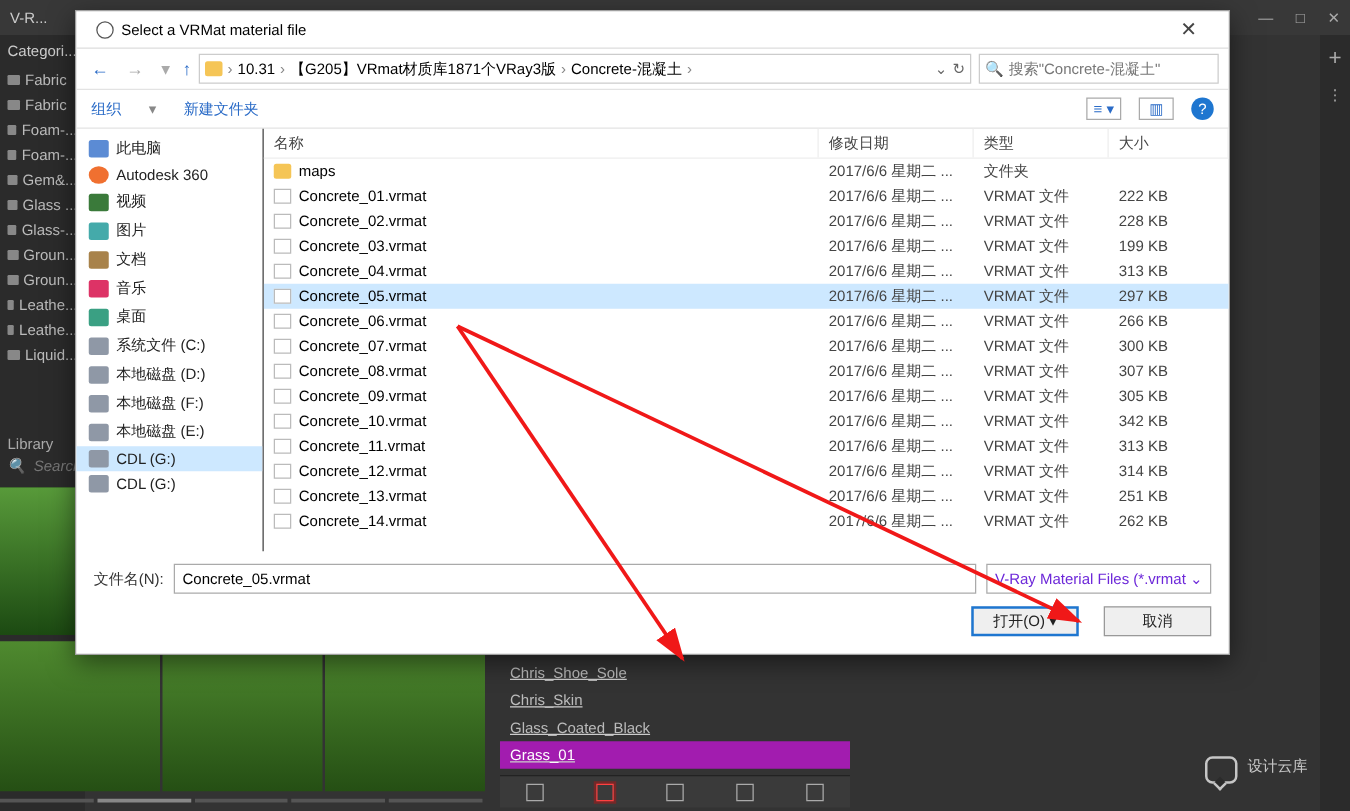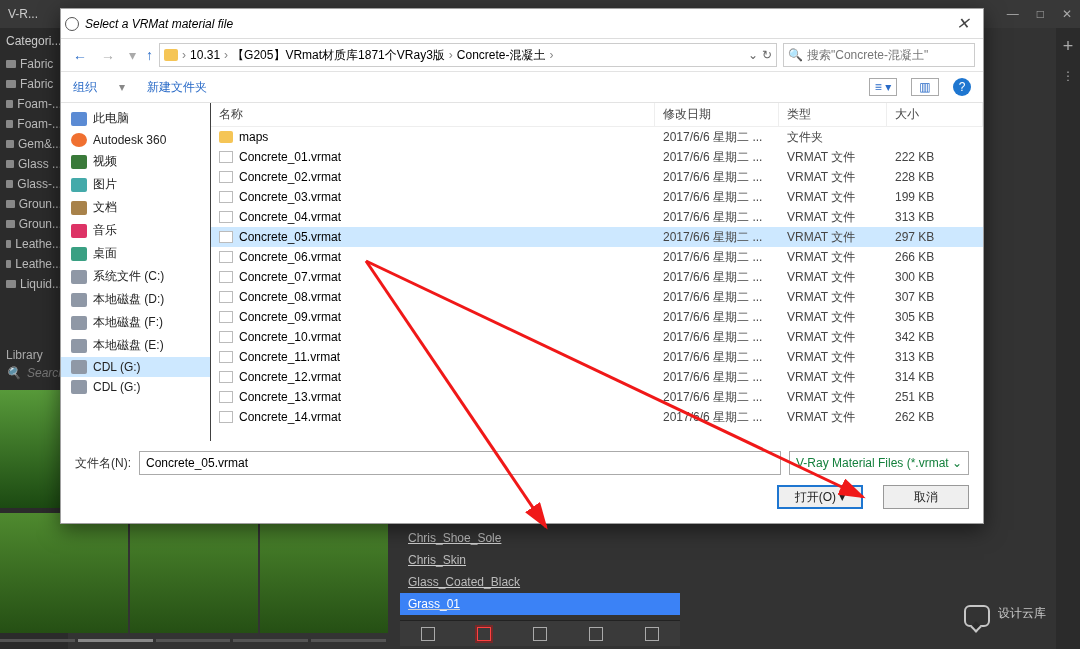--- a/index.html
+++ b/index.html
@@ -16,32 +16,32 @@
 .thumb-row{position:absolute;left:0;top:390px;display:flex;gap:2px;}
 .thumb{width:128px;height:118px;background:#265a16;background-image:linear-gradient(#589a3a,#1c4a12);}
 .thumb.sky{background-image:linear-gradient(#8aa9d8 0%,#8aa9d8 30%,#3a7a2d 30%,#265016 100%);} 
 .thumb-row2{position:absolute;left:0;top:513px;display:flex;gap:2px;}
 .thumb2{width:128px;height:120px;background-image:linear-gradient(#4f8a2f,#254f14);}
 .scrub{position:absolute;left:0;top:636px;width:386px;height:8px;display:flex;gap:3px;align-items:center;}
 .scrub .bar{flex:1;height:3px;background:#555;}
 .scrub .bar.a{background:#888;}
 .mid-list{position:absolute;left:400px;top:505px;width:280px;color:#ccc;text-decoration:underline;}
 .mid-list .mi{padding:4px 8px;color:#bbb;}
-.mid-list .mi.sel{background:#3b82f6;color:#fff;}
+.mid-list .mi.sel{background:#a21caf;color:#fff;}
 .mid-tools{position:absolute;left:400px;top:620px;width:280px;height:26px;background:#3a3a3a;display:flex;align-items:center;justify-content:space-around;color:#bbb;border-top:1px solid #222;}
 .mid-tools .t{width:14px;height:14px;border:1px solid #aaa;}
 .mid-tools .t.hl{border-color:#ff4040;box-shadow:0 0 0 2px rgba(255,0,0,.3);}
 .right-side{position:absolute;right:0;top:28px;bottom:0;width:24px;background:#2b2b2b;display:flex;flex-direction:column;align-items:center;color:#aaa;}
 .right-side .plus{margin-top:8px;font-size:18px;}
 .right-side .dots{margin-top:12px;}
 .watermark{position:absolute;right:34px;bottom:22px;color:#e0e0e0;display:flex;gap:8px;font-size:22px;opacity:.85;}
 .watermark .bubble{width:26px;height:22px;border:2px solid #e0e0e0;border-radius:6px;position:relative;}
 .watermark .bubble:after{content:"";position:absolute;bottom:-6px;left:6px;width:6px;height:6px;border-right:2px solid #e0e0e0;border-bottom:2px solid #e0e0e0;transform:rotate(45deg);background:#2a2a2a;}
 .dialog{position:absolute;left:60px;top:8px;width:924px;height:516px;background:#fff;border:1px solid #a0a0a0;box-shadow:0 6px 20px rgba(0,0,0,.5);display:flex;flex-direction:column;}
-.dlg-title{height:30px;display:flex;align-items:center;padding:0 4px;border-bottom:1px solid #ddd;font-style:italic;}
+.dlg-title{height:30px;display:flex;align-items:center;padding:0 16px;border-bottom:1px solid #ddd;}
 .dlg-title .ic{width:14px;height:14px;border:1px solid #555;border-radius:50%;margin-right:6px;}
 .dlg-title .close{margin-left:auto;font-size:16px;color:#444;width:32px;text-align:center;}
 .dlg-nav{height:32px;display:flex;align-items:center;padding:0 8px;gap:6px;}
 .nav-arrow{color:#aaa;font-size:14px;padding:2px 4px;}
 .nav-arrow.on{color:#2a6bc7;}
 .nav-up{color:#2a6bc7;font-size:14px;}
 .path{flex:1;display:flex;align-items:center;border:1px solid #ccc;height:24px;padding:0 4px;gap:4px;}
 .path .chev{color:#888;}
 .path .fo{width:14px;height:12px;background:#f5c556;border-radius:2px;}
 .path .rf{margin-left:auto;display:flex;gap:4px;color:#666;}
@@ -79,21 +79,21 @@
 .fname{flex:1;display:flex;align-items:center;gap:6px;min-width:0;}
 .fic{width:14px;height:12px;border:1px solid #bbb;background:#fff;}
 .fic.folder{background:#f5c556;border:none;border-radius:2px;}
 .fdate{width:124px;color:#444;margin-left:16px;}
 .ftype{width:108px;color:#444;}
 .fsize{width:96px;color:#444;}
 .dlg-footer{padding:10px 14px 14px;display:flex;flex-direction:column;gap:10px;}
 .fn-row{display:flex;align-items:center;gap:8px;}
 .fn-row label{color:#333;}
 .fn-input{flex:1;height:24px;border:1px solid #aaa;padding:0 6px;}
-.ft-select{width:180px;height:24px;border:1px solid #aaa;display:flex;align-items:center;padding:0 6px;justify-content:space-between;color:#15803d;}
+.ft-select{width:180px;height:24px;border:1px solid #aaa;display:flex;align-items:center;padding:0 6px;justify-content:space-between;color:#6d28d9;}
 .btn-row{display:flex;justify-content:flex-end;gap:20px;}
 .btn{width:86px;height:24px;border:1px solid #999;background:#efefef;display:flex;align-items:center;justify-content:center;color:#222;}
 .btn.primary{border:2px solid #1e76d0;}
 svg.arrows{position:absolute;left:60px;top:8px;width:924px;height:516px;pointer-events:none;}
 </style>
 </head>
 <body>
 
 <div class="bg-app">
   <div class="bg-titlebar">

